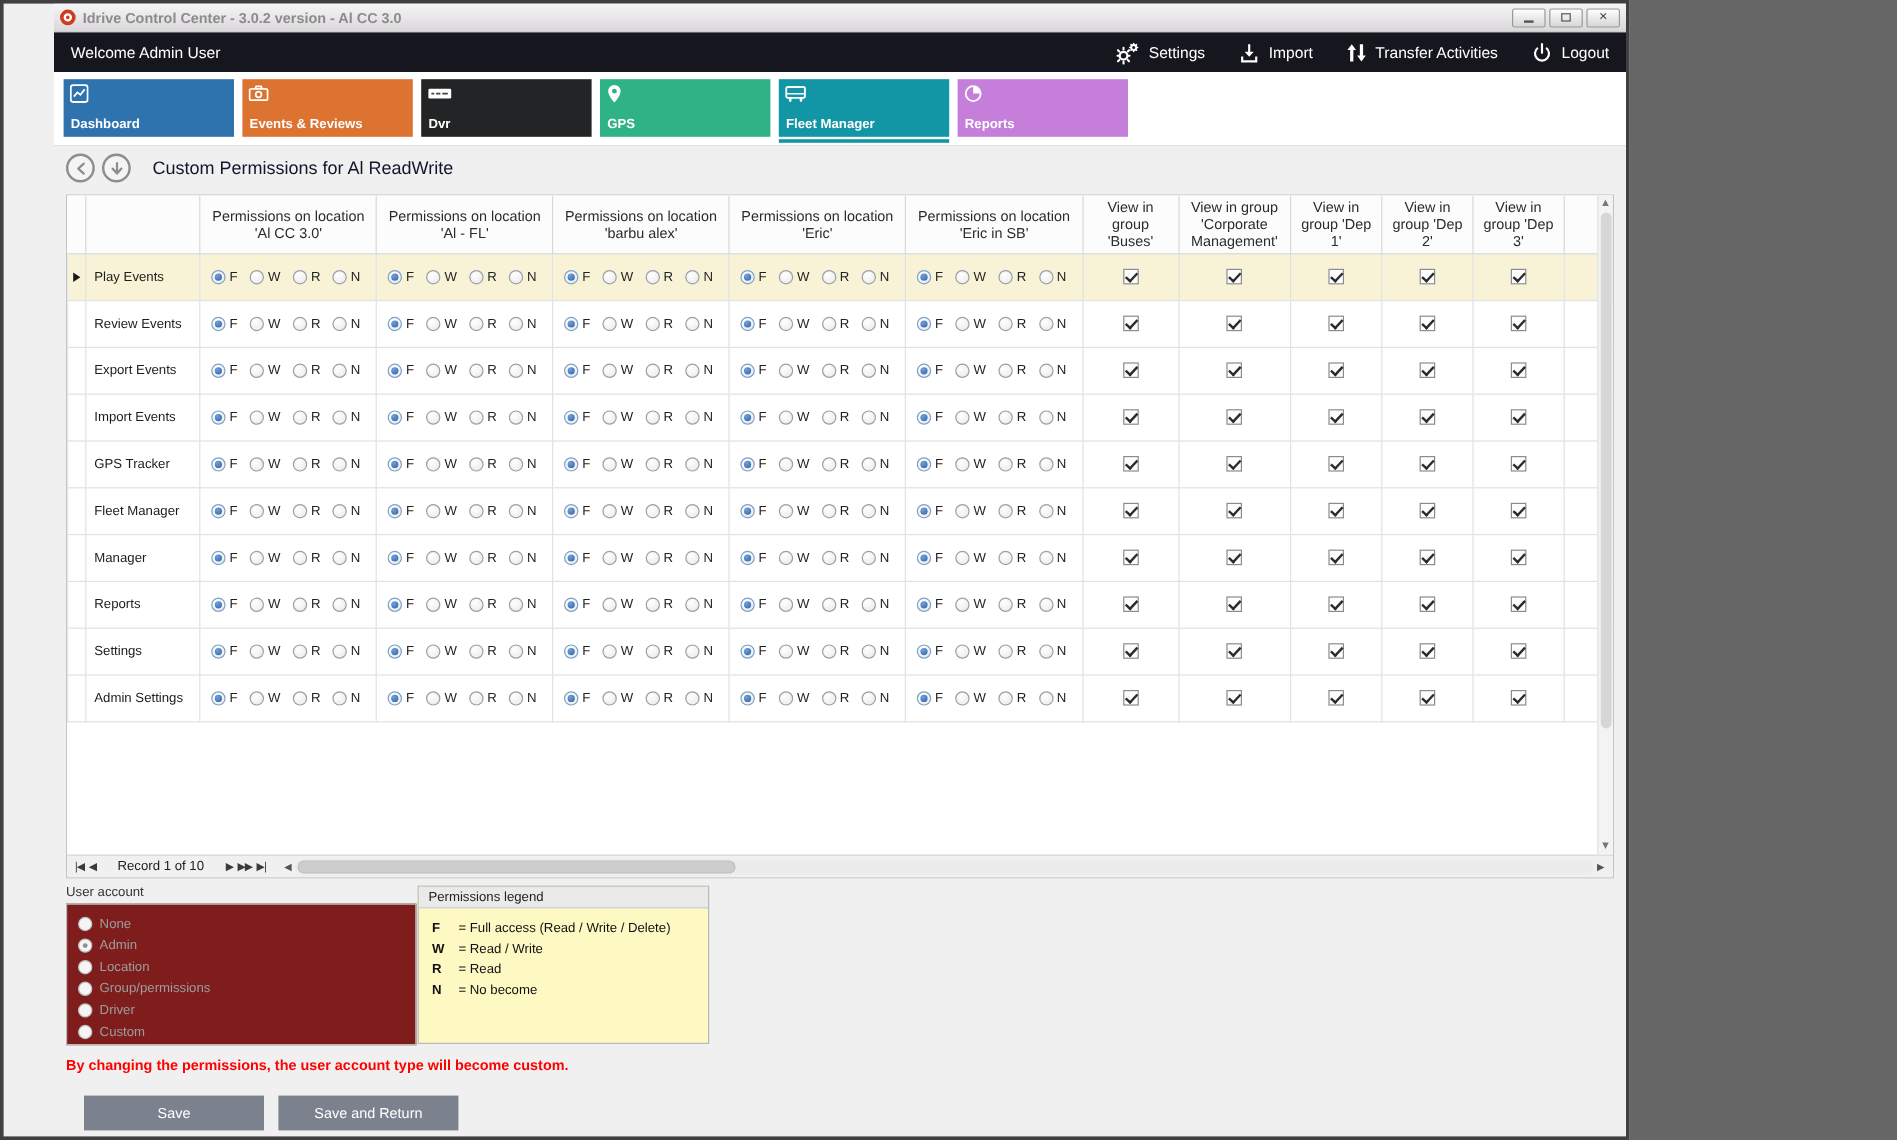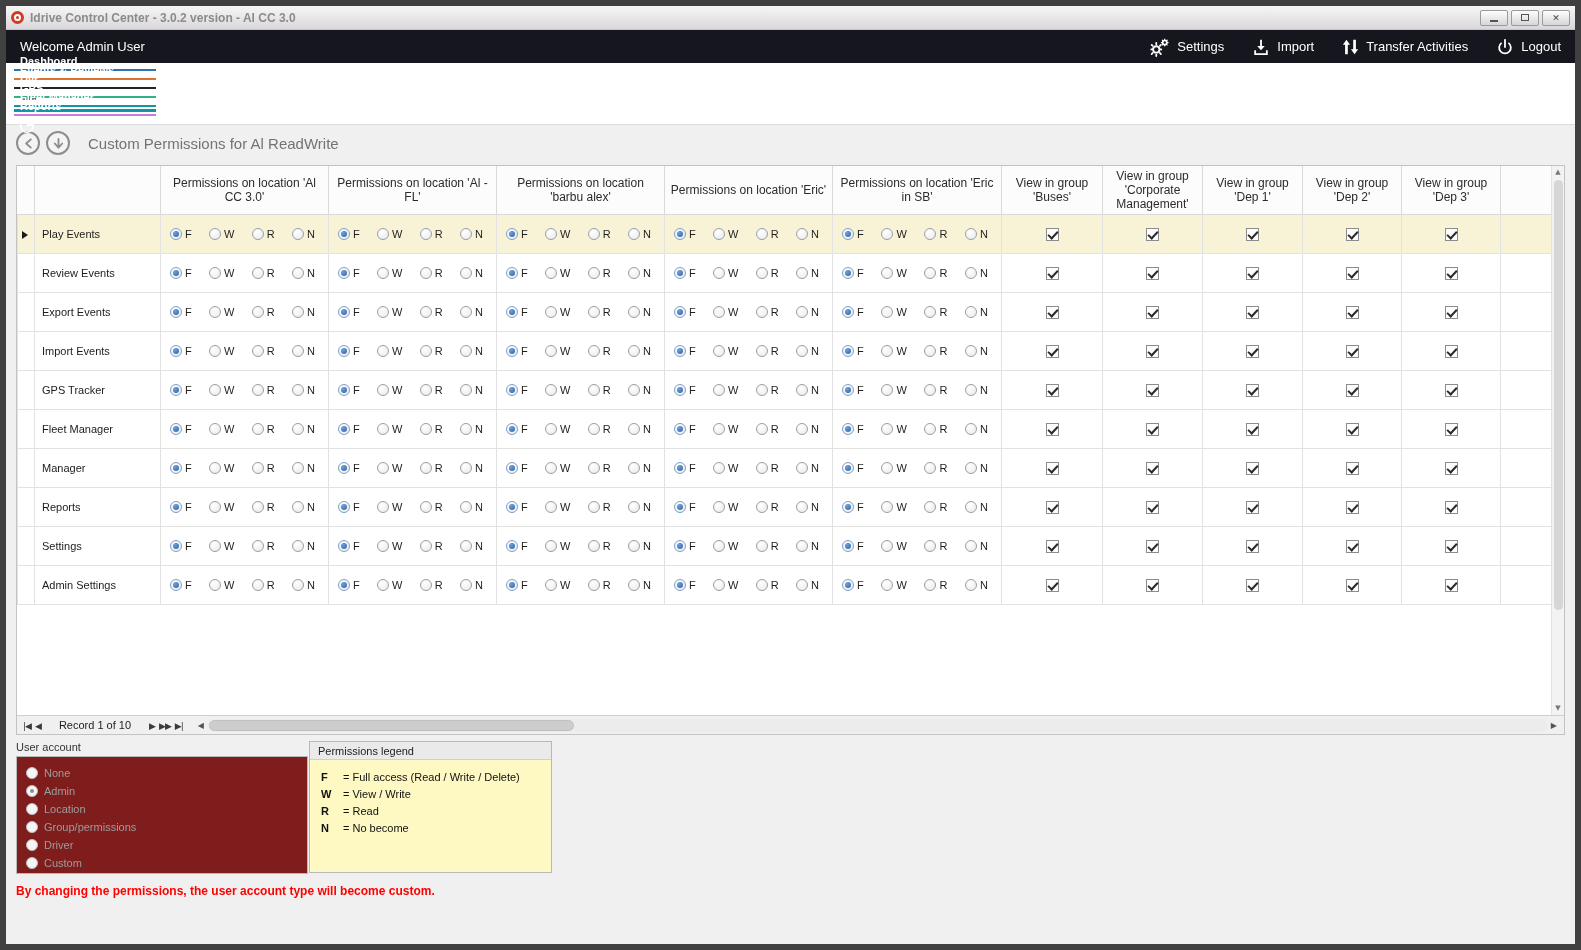--- a/index.html
+++ b/index.html
@@ -1,46 +1,46 @@
 <!DOCTYPE html>
 <html><head>
 <meta charset="utf-8">
 <style>
   * { margin:0; padding:0; box-sizing:border-box; }
   body { background:#666; font-family:"Liberation Sans", sans-serif; }
-  .window { width:1581px; height:950px; background:#f0f0f0; border:6px solid #404040; overflow:hidden; position:relative; }
+  .window { width:1358px; height:950px; background:#f0f0f0; border:3px solid #404040; overflow:hidden; position:relative;padding-left:42px; }
 
   
   .titlebar { height:24px; background:linear-gradient(#f7f6f7,#dad7da); display:flex; align-items:center; padding:0 5px; border-bottom:1px solid #c6c6c6; }
   .app-icon { width:13px; height:13px; border-radius:50%; background:#cf3a22; position:relative; flex:0 0 auto; }
   .app-icon::after { content:""; position:absolute; inset:3px; border-radius:50%; border:2px solid #fff; }
   .wtitle { font-size:12px; font-weight:bold; color:#8b8b8b; margin-left:6px; }
   .winbtns { margin-left:auto; display:flex; gap:3px; }
   .winbtn { width:28px; height:16px; border:1px solid #9a9a9a; border-radius:2px; background:linear-gradient(#fefefe,#d6d6d6); display:flex; align-items:center; justify-content:center; color:#444; font-family:"DejaVu Sans",sans-serif; font-size:9px; }
   .glyph-min { width:8px; height:2px; background:#555; margin-top:6px; }
   .glyph-max { width:8px; height:7px; border:1px solid #555; }
 
   
   .topbar { height:33px; background:#16161e; color:#fff; display:flex; align-items:center; padding:0 14px; font-size:13px; }
   .welcome { font-size:13px; }
   .actions { margin-left:auto; display:flex; gap:28px; align-items:center; }
   .action { display:flex; align-items:center; gap:7px; font-size:13px; cursor:default; }
   .action svg { display:block; }
 
   
-  .tabstrip { background:#fff; padding:6px 8px 8px; display:flex; gap:7px; height:62px; border-bottom:1px solid #ddd;flex-direction:column; }
+  .tabstrip { background:#fff; padding:6px 8px 8px; display:flex; gap:7px; height:62px; border-bottom:1px solid #ddd; }
   .tile { width:142px; height:48px; position:relative; color:#fff; }
   .tile.sel::after { content:""; position:absolute; left:0; right:0; bottom:-5px; height:3px; background:inherit; }
   .ticon { position:absolute; top:4px; left:5px; }
   .tlabel { position:absolute; bottom:4px; left:6px; font-size:11px; font-weight:bold; white-space:nowrap; }
 
   
   .crumb { height:36px; display:flex; align-items:center; padding:0 10px; background:#f0f0f0; }
   .circle-btn { width:24px; height:24px; border-radius:50%; border:2px solid #8d8d8d; background:#f4f4f4; display:flex; align-items:center; justify-content:center; margin-right:6px; }
-  .crumb-title { font-size:15px; color:#737373; margin-left:12px; }
+  .crumb-title { font-size:15px; color:#0f172a; margin-left:12px; }
 
   
   .gridbox { margin:4px 10px 0; height:570px; background:#fff; border:1px solid #c3c3c3; display:flex; flex-direction:column; }
   .tablezone { flex:1; overflow:hidden; position:relative; background:#fff; }
   table { border-collapse:collapse; table-layout:fixed; background:#fff; }
   thead th { height:48px; background:#fcfcfc; font-weight:normal; font-size:12px; color:#2b2b2b; text-align:center; vertical-align:middle; padding:2px 5px; border:1px solid #d9d9d9; border-top:none; }
   thead th.ind-h, thead th.fill-h { border-left:none; }
   tbody td { height:39px; border:1px solid #e2e2e2; vertical-align:middle; background:#fff; }
   tr.current td { background:#f8f3d6; }
   .pname { font-size:11px; color:#1c1c1c; padding-left:7px; text-align:left; }
@@ -1409,29 +1409,33 @@
       </div>
       <div class="legend">
         <div class="legend-header">Permissions legend</div>
         <div class="legend-body" id="legend-items">
             <div class="lrow">
               <span class="lk">F</span>
               <span class="ld">= Full access (Read / Write / Delete)</span>
             </div>
             <div class="lrow">
               <span class="lk">W</span>
-              <span class="ld">= View / Write</span>
+              <span class="ld">= Read / Write</span>
             </div>
             <div class="lrow">
               <span class="lk">R</span>
               <span class="ld">= Read</span>
             </div>
             <div class="lrow">
               <span class="lk">N</span>
               <span class="ld">= No become</span>
             </div>
           </div>
       </div>
     </div>
     <div class="warning">By changing the permissions, the user account type will become custom.</div>
+    <div class="btnrow">
+      <div class="btn">Save</div>
+      <div class="btn">Save and Return</div>
+    </div>
   </div>
 
 </div>
 
 </body></html>

